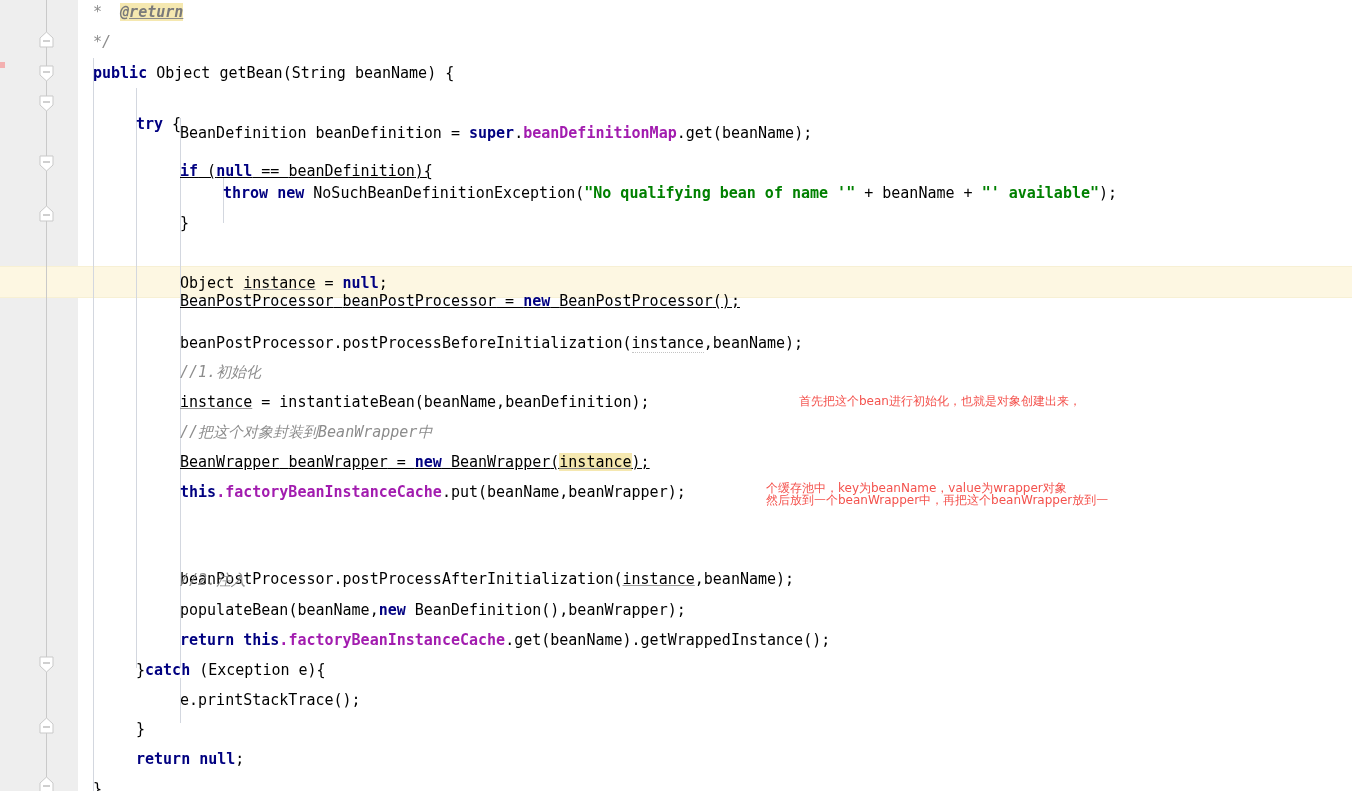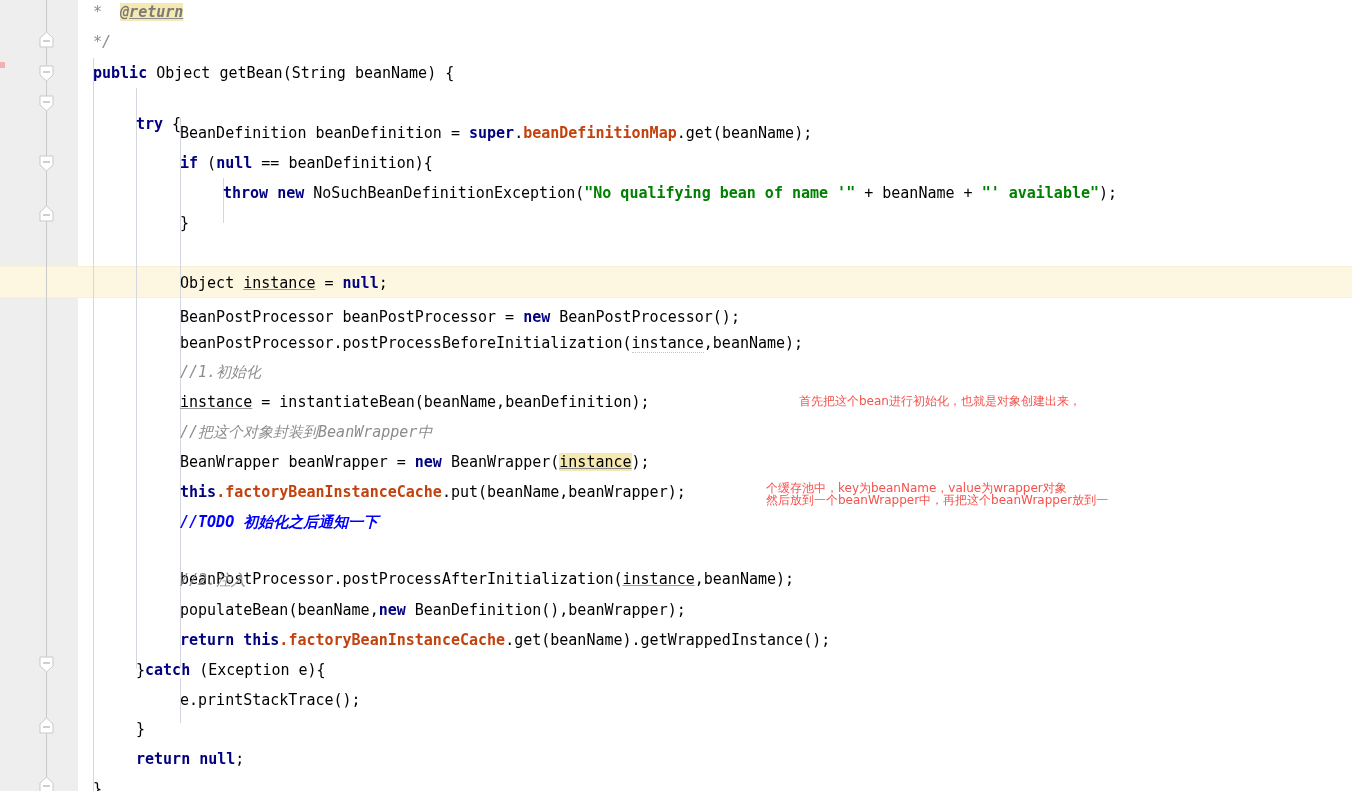--- a/index.html
+++ b/index.html
@@ -26,21 +26,21 @@
   .caretline{position:absolute;left:0;width:1352px;height:30px;background:#fdf7e2;}
   .caretline-g{position:absolute;left:0;width:78px;height:30px;background:#fbf5df;}
   .caretline-border{position:absolute;left:0;width:1352px;height:1px;background:#f7f0d4;}
 
   
   .indent{position:absolute;width:1px;background:#d3d7df;}
 
   
   .kw{color:#000080;font-weight:bold;}
   .str{color:#008000;font-weight:bold;}
-  .fld{color:#c2410c;font-weight:bold;}
+  .fld{color:#a21caf;font-weight:bold;}
   .cmt{color:#8c8c8c;font-style:italic;}
   .todo{color:#0000ff;font-style:italic;font-weight:bold;}
   .ul{text-decoration:underline;text-decoration-color:#9a9a9a;}
   .hl-ul{background:#f5e8b0;text-decoration:underline;text-decoration-color:#8a8a8a;}
   .jdoc-tag{color:#7a7a7a;font-weight:bold;font-style:italic;}
   .wavy{border-bottom:1px dotted #c4c4c4;}
 
   
   .note{position:absolute;color:#f4524d;font-family:"DejaVu Sans","Liberation Sans",sans-serif;
         font-size:12px;line-height:26px;white-space:pre;font-weight:500;}
@@ -121,44 +121,43 @@
     <div class="line" style="top:-3px;left:93px;"><span class="cmt">*</span><span class="cmt">  </span><span class="jdoc-tag hl-ul">@return</span></div>
 
     <div class="line" style="top:27px;left:93px;"><span class="cmt">*/</span></div>
 
     <div class="line" style="top:58px;left:93px;"><span class="kw">public</span><span> </span><span>Object</span><span> </span><span>getBean</span><span>(</span><span>String</span><span> </span><span>beanName</span><span>) {</span></div>
 
     <div class="line" style="top:88px;left:136px;margin-top:21px;"><span class="kw">try</span><span> {</span></div>
 
     <div class="line" style="top:118px;left:180px;"><span>BeanDefinition</span><span> </span><span>beanDefinition</span><span> = </span><span class="kw">super</span><span>.</span><span class="fld">beanDefinitionMap</span><span>.</span><span>get</span><span>(</span><span>beanName</span><span>);</span></div>
 
-    <div class="line" style="top:148px;left:180px;"><span class="kw">if</span><span> (</span><span class="kw">null</span><span> == </span><span>beanDefinition</span><span>){</span></div>
+    <div class="line" style="top:156px;left:180px;text-decoration:underline;"><span class="kw">if</span><span> (</span><span class="kw">null</span><span> == </span><span>beanDefinition</span><span>){</span></div>
 
     <div class="line" style="top:178px;left:223px;"><span class="kw">throw</span><span> </span><span class="kw">new</span><span> </span><span>NoSuchBeanDefinitionException</span><span>(</span><span class="str">"No qualifying bean of name '"</span><span> + </span><span>beanName</span><span> + </span><span class="str">"' available"</span><span>);</span></div>
 
     <div class="line" style="top:208px;left:180px;"><span>}</span></div>
 
 
     <div class="line" style="top:268px;left:180px;"><span>Object</span><span> </span><span class="ul">instance</span><span> = </span><span class="kw">null</span><span>;</span></div>
 
-    <div class="line" style="top:302px;left:180px;"><span>BeanPostProcessor</span><span> </span><span>beanPostProcessor</span><span> = </span><span class="kw">new</span><span> </span><span>BeanPostProcessor</span><span>();</span></div>
+    <div class="line" style="top:286px;left:180px;text-decoration:underline;"><span>BeanPostProcessor</span><span> </span><span>beanPostProcessor</span><span> = </span><span class="kw">new</span><span> </span><span>BeanPostProcessor</span><span>();</span></div>
 
     <div class="line" style="top:328px;left:180px;"><span>beanPostProcessor</span><span>.</span><span>postProcessBeforeInitialization</span><span>(</span><span class="wavy">instance</span><span>,</span><span>beanName</span><span>);</span></div>
 
     <div class="line" style="top:357px;left:180px;"><span class="cmt">//1.初始化</span></div>
 
     <div class="line" style="top:417px;left:180px;"><span class="cmt">//把这个对象封装到BeanWrapper中</span></div>
 
     <div class="line" style="top:387px;left:180px;"><span class="ul">instance</span><span> = </span><span>instantiateBean</span><span>(</span><span>beanName</span><span>,</span><span>beanDefinition</span><span>);</span></div>
 
-    <div class="line" style="top:447px;left:180px;"><span>BeanWrapper</span><span> </span><span>beanWrapper</span><span> = </span><span class="kw">new</span><span> </span><span>BeanWrapper</span><span>(</span><span class="hl-ul">instance</span><span>);</span></div>
+    <div class="line" style="top:447px;left:180px;text-decoration:underline;"><span>BeanWrapper</span><span> </span><span>beanWrapper</span><span> = </span><span class="kw">new</span><span> </span><span>BeanWrapper</span><span>(</span><span class="hl-ul">instance</span><span>);</span></div>
 
     <div class="line" style="top:477px;left:180px;"><span class="kw">this</span><span class="fld">.</span><span class="fld">factoryBeanInstanceCache</span><span>.</span><span>put</span><span>(</span><span>beanName</span><span>,</span><span>beanWrapper</span><span>);</span></div>
 
-    <div class="line" style="top:507px;left:180px;"><span class="todo">//TODO 初始化之后通知一下</span></div>
 
     <div class="line" style="top:536px;left:180px;margin-top:28px;"><span>beanPostProcessor</span><span>.</span><span>postProcessAfterInitialization</span><span>(</span><span class="ul">instance</span><span>,</span><span>beanName</span><span>);</span></div>
 
     <div class="line" style="top:565px;left:180px;"><span class="cmt">//2.注入</span></div>
 
     <div class="line" style="top:595px;left:180px;"><span>populateBean</span><span>(</span><span>beanName</span><span>,</span><span class="kw">new</span><span> </span><span>BeanDefinition</span><span>(),</span><span>beanWrapper</span><span>);</span></div>
 
     <div class="line" style="top:625px;left:180px;"><span class="kw">return</span><span> </span><span class="kw">this</span><span class="fld">.</span><span class="fld">factoryBeanInstanceCache</span><span>.</span><span>get</span><span>(</span><span>beanName</span><span>).</span><span>getWrappedInstance</span><span>();</span></div>
 
     <div class="line" style="top:655px;left:136px;"><span>}</span><span class="kw">catch</span><span> (</span><span>Exception</span><span> </span><span>e</span><span>){</span></div>

